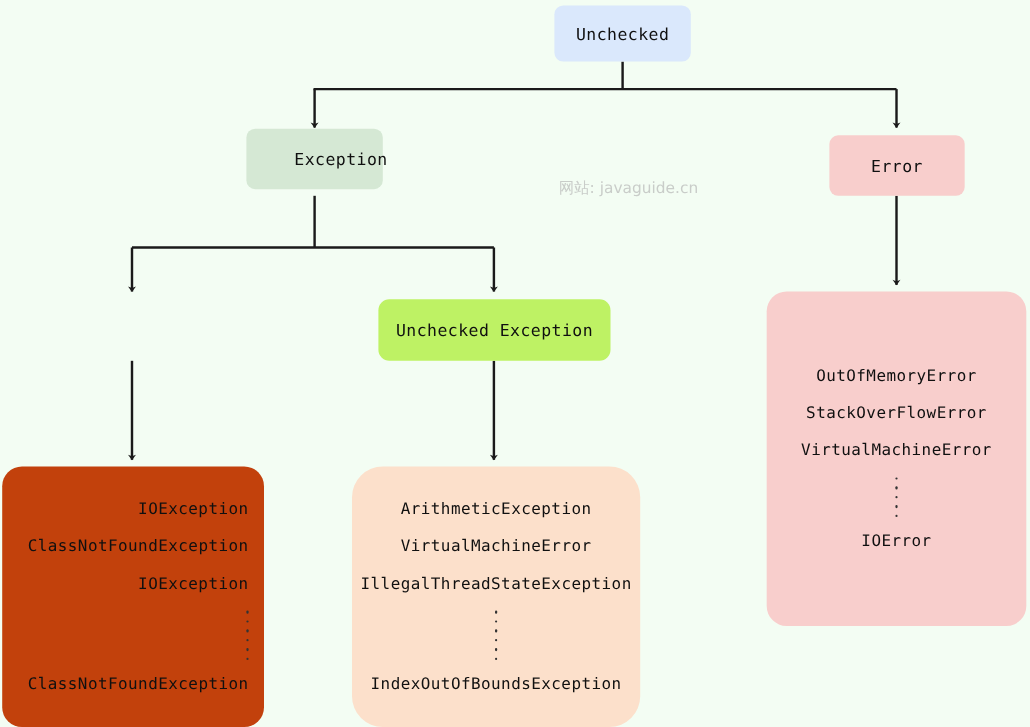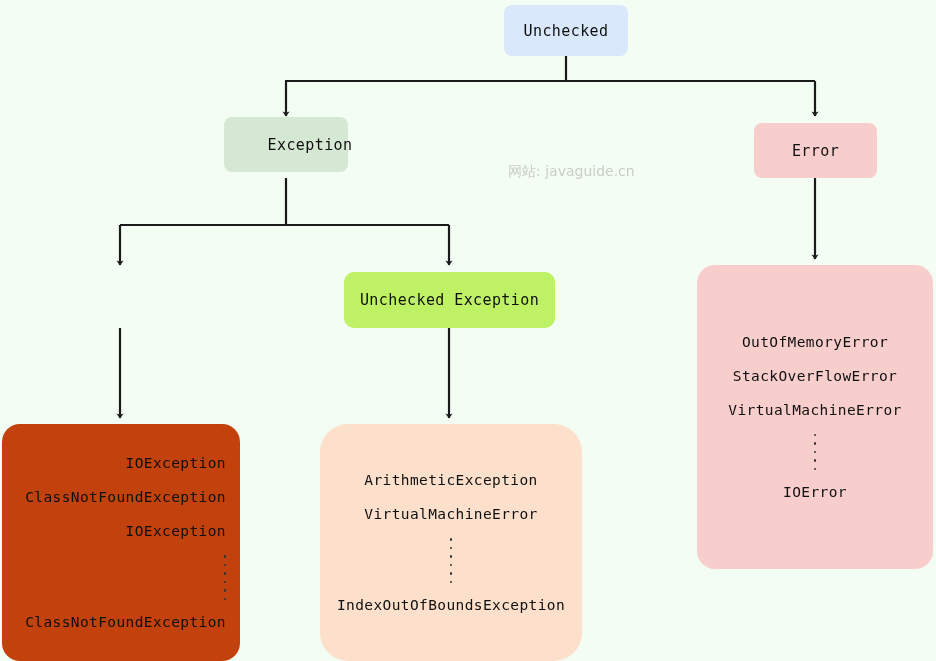--- a/index.html
+++ b/index.html
@@ -171,20 +171,21 @@
         <i></i>
         <i></i>
         <i></i>
       </span>
     <span class="list-item">ClassNotFoundException</span>
   </div>
 
   <div class="node list-node" id="node-unchecked-list">
     <span class="list-item">ArithmeticException</span>
     <span class="list-item">VirtualMachineError</span>
+    <span class="list-item">IllegalThreadStateException</span>
     <span class="vdots">
         <i></i>
         <i></i>
         <i></i>
         <i></i>
         <i></i>
         <i></i>
       </span>
     <span class="list-item">IndexOutOfBoundsException</span>
   </div>

